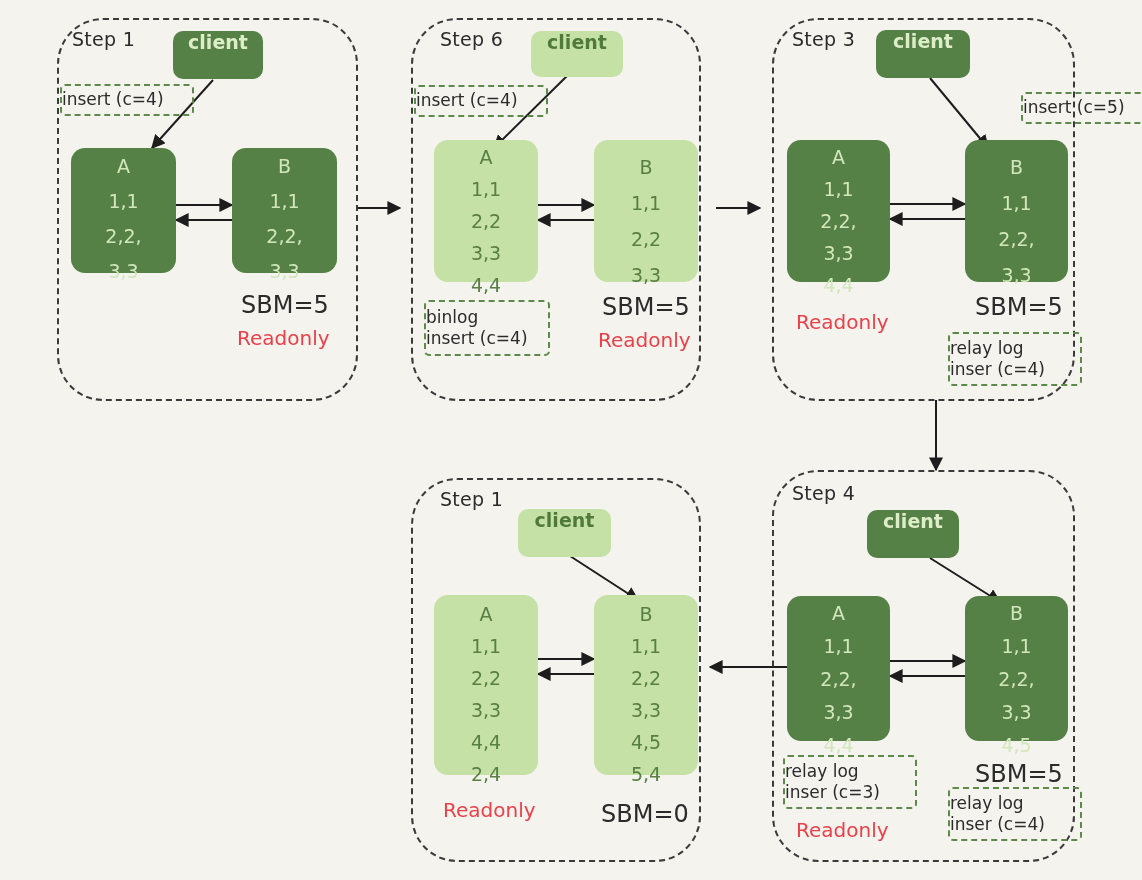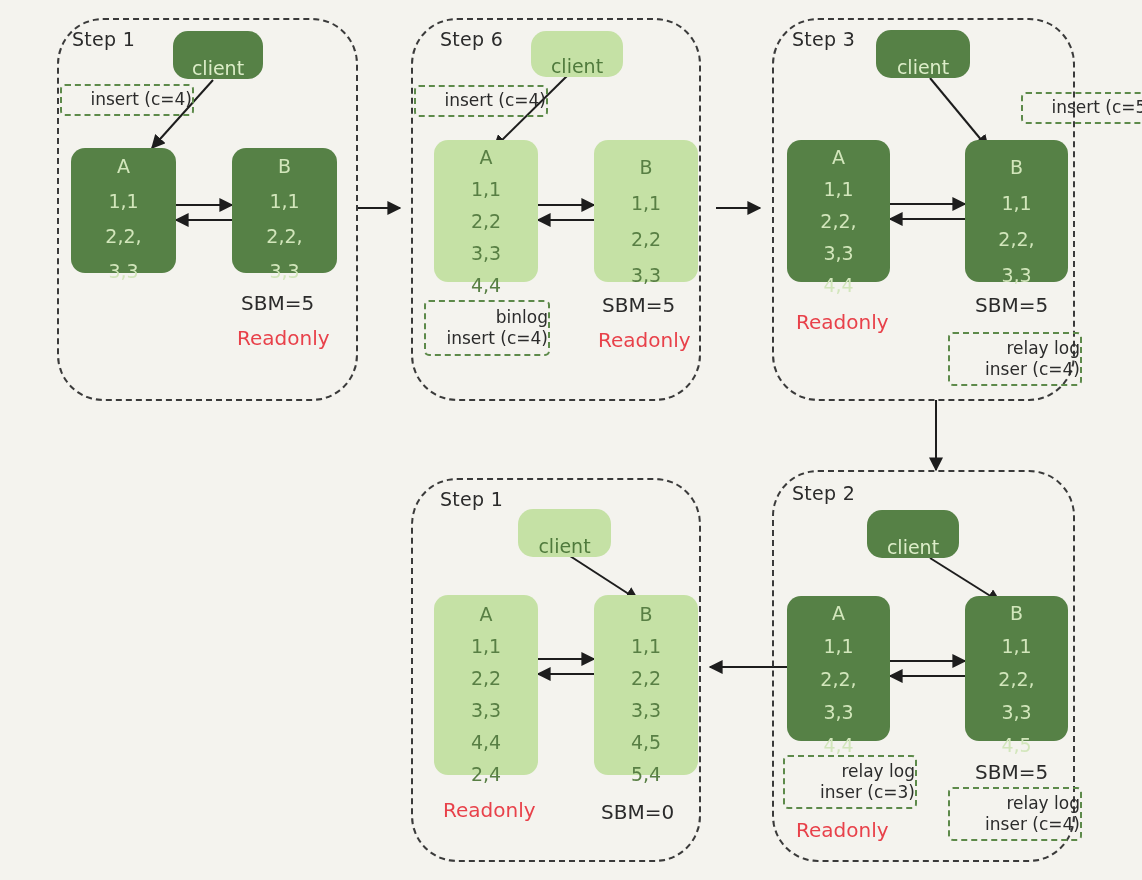--- a/index.html
+++ b/index.html
@@ -23,24 +23,25 @@
     position:absolute;
     font-size:19px;
     color:#2b2b2b;
     letter-spacing:.3px;
     white-space:nowrap;
   }
 
   
   .client{
     position:absolute;
-    border-radius:15px;
-    display:flex;align-items:flex-end;justify-content:center;
+    border-radius:10px;
+    display:flex;align-items:flex-start;justify-content:center;
     font-size:19px;
     white-space:nowrap;
+    font-weight:bold;
   }
   .client.dark{background:#568146;color:#dcedc8;}
   .client.light{background:#c5e1a5;color:#4f7a3c;}
 
   
   .node{
     position:absolute;
     border-radius:14px;
     display:flex;
     flex-direction:column;
@@ -54,33 +55,33 @@
   .node .row{line-height:1.0;}
 
   
   .note{
     position:absolute;
     border:2px dashed #5d8a4a;
     border-radius:5px;
     box-sizing:border-box;
     display:flex;
     flex-direction:column;
-    align-items:flex-end;
+    align-items:flex-start;
     justify-content:center;
     color:#2b2b2b;
     font-size:17px;
     white-space:nowrap;
     background:transparent;
   }
   .note .ln{line-height:1.25;}
 
   
   .sbm{
     position:absolute;
-    font-size:20px;
+    font-size:24px;
     color:#2b2b2b;
     white-space:nowrap;
   }
   .readonly{
     position:absolute;
     font-size:20px;
     color:#e8414a;
     white-space:nowrap;
   }
 
@@ -251,21 +252,21 @@
 
   <div class="readonly" style="left:796px;top:310px;">Readonly</div>
   <div class="sbm" style="left:975px;top:293px;">SBM=5</div>
 
   <div class="note" style="left:948px;top:332px;width:134px;height:54px;">
     <span class="ln">relay log</span>
     <span class="ln">inser (c=4)</span>
   </div>
 
   <div class="panel" style="left:772px;top:470px;width:303px;height:392px;"></div>
-  <div class="panel-title" style="left:792px;top:482px;">Step 2</div>
+  <div class="panel-title" style="left:792px;top:482px;">Step 4</div>
 
   <div class="client dark" style="left:867px;top:510px;width:92px;height:48px;">
     <span>client</span>
   </div>
 
   <div class="node dark" style="left:787px;top:596px;width:103px;height:145px;padding-top:8px;gap:14px;">
     <span class="row">A</span>
     <span class="row">1,1</span>
     <span class="row">2,2,</span>
     <span class="row">3,3</span>

